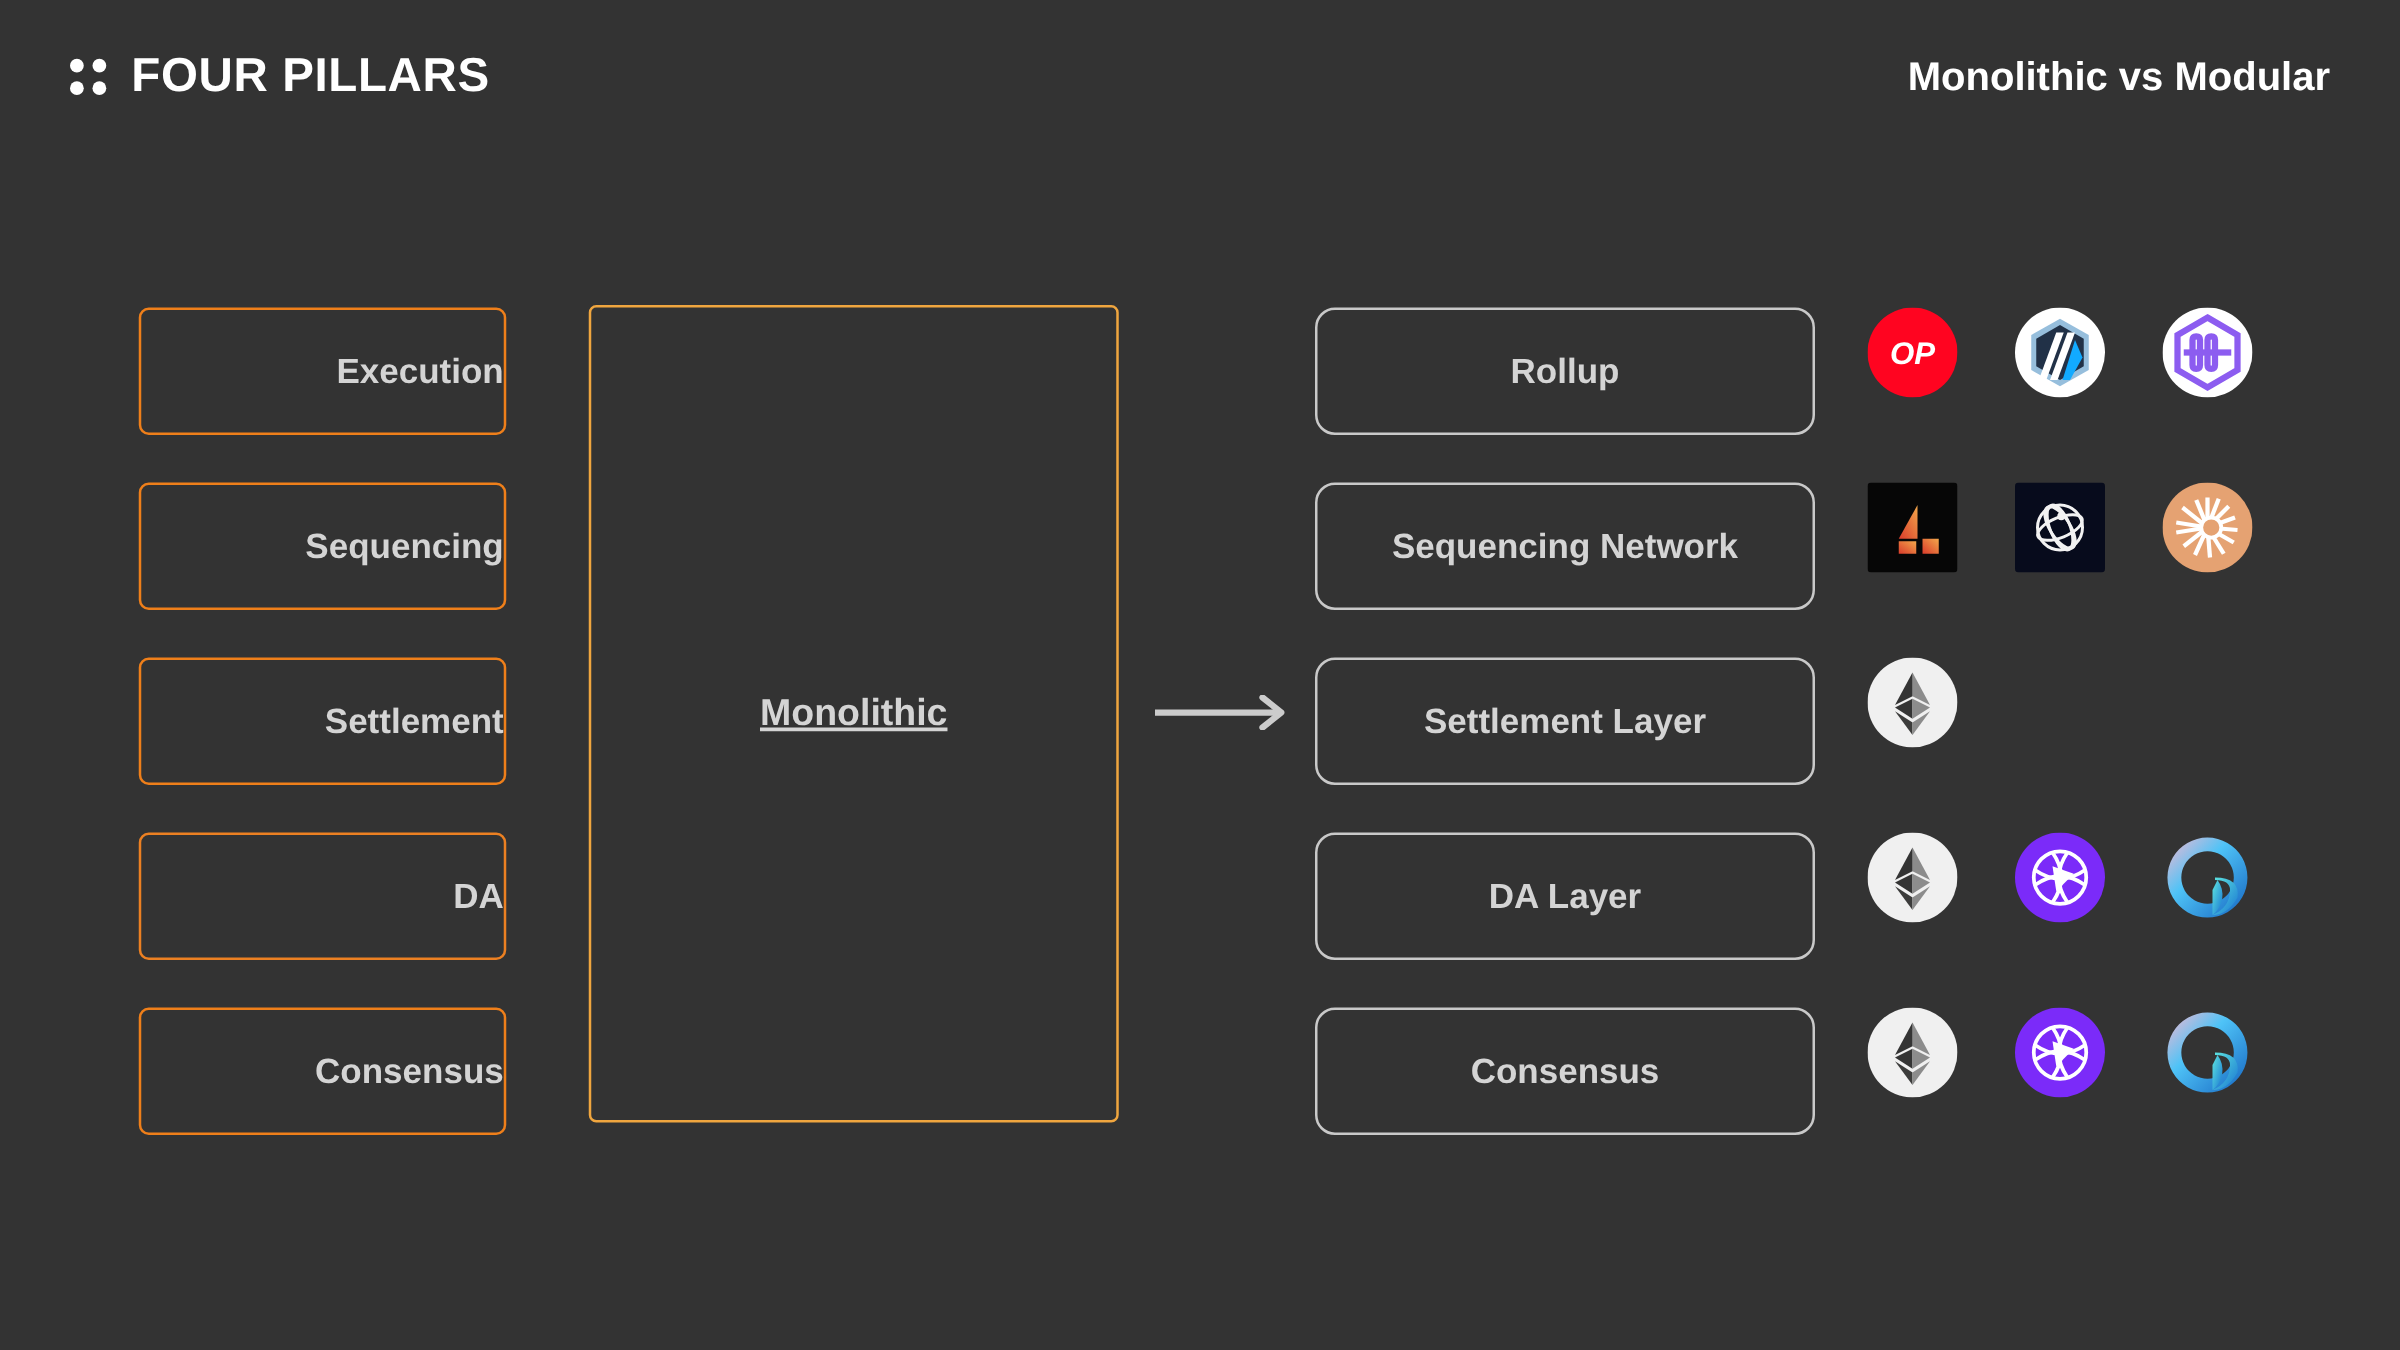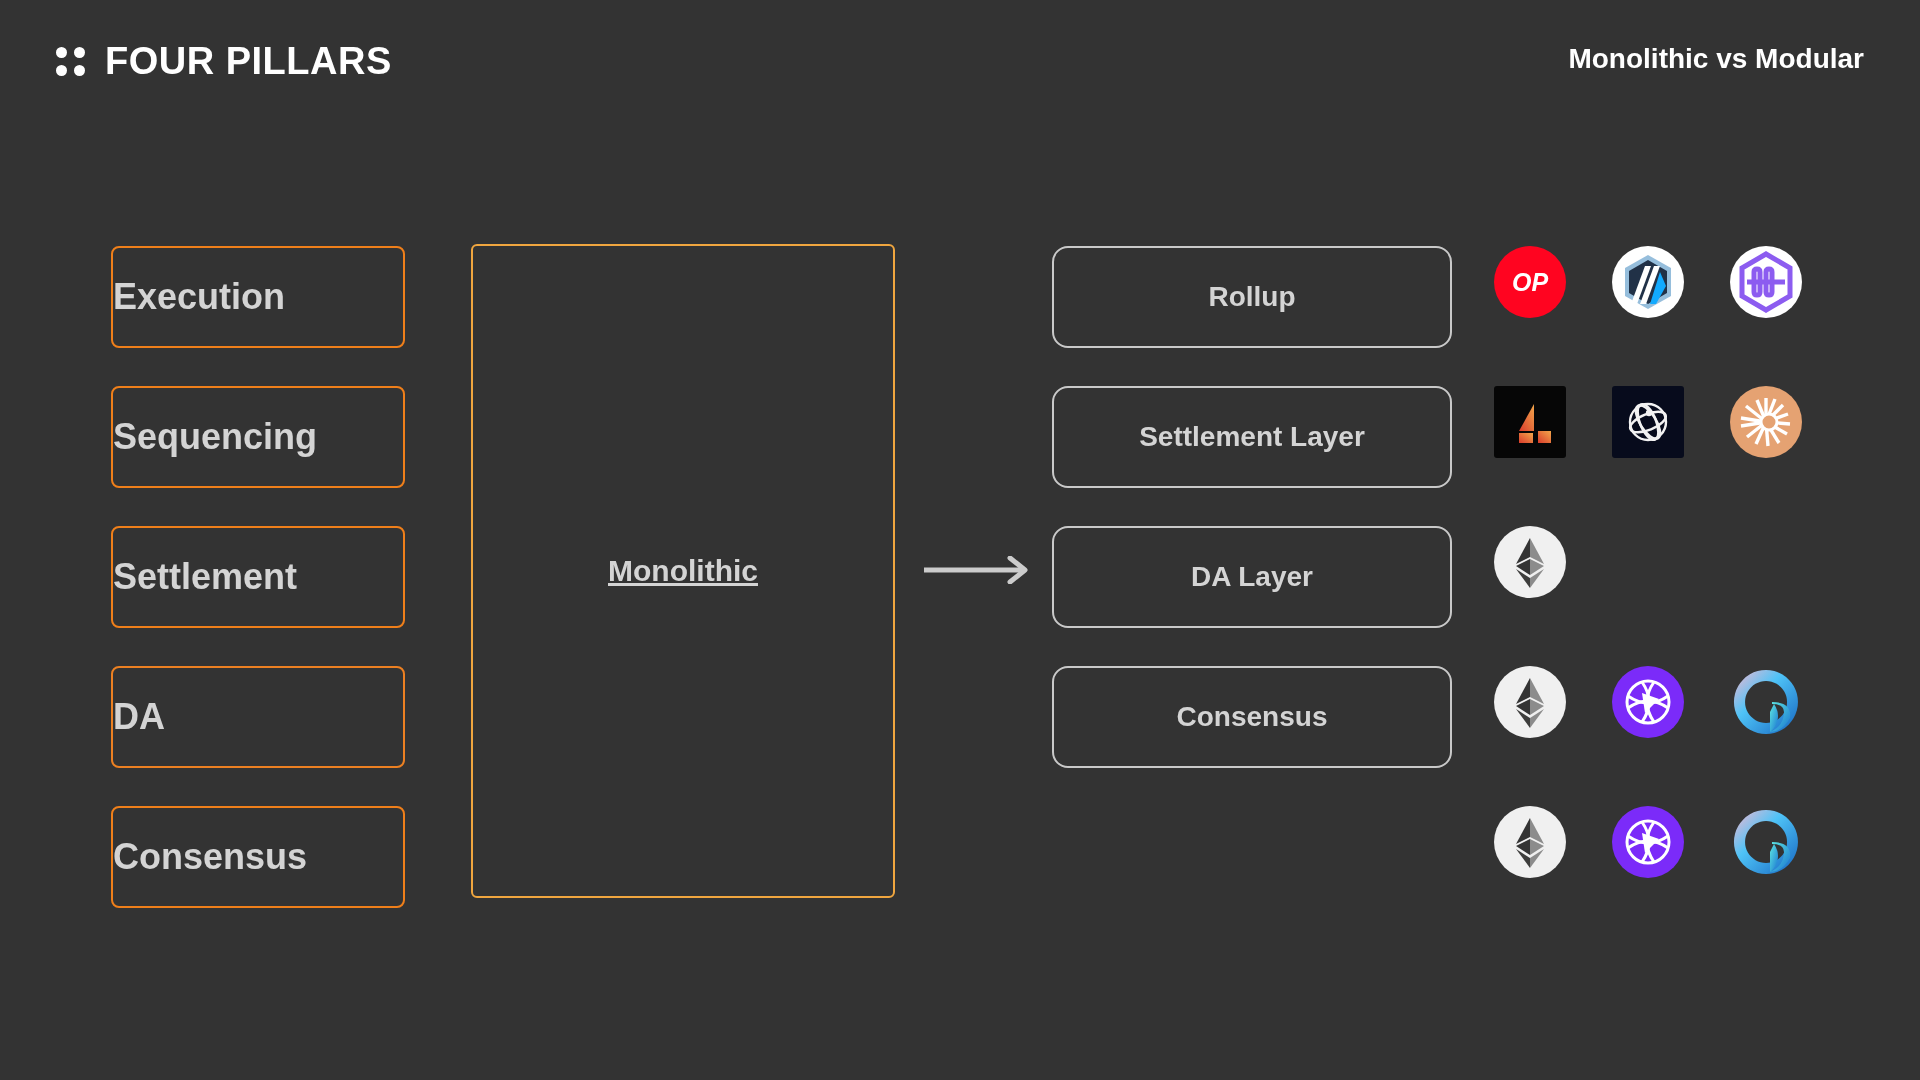--- a/index.html
+++ b/index.html
@@ -17,30 +17,30 @@
     position:absolute; left:56px; top:42px;
     display:flex; align-items:center; gap:20px;
   }
   .brand-mark { display:grid; grid-template-columns:11px 11px; grid-template-rows:11px 11px; gap:7px; }
   .brand-mark i { display:block; width:11px; height:11px; border-radius:50%; background:#ffffff; }
   .brand-name {
     color:#ffffff; font-size:38px; font-weight:bold; letter-spacing:0.5px; line-height:1;
   }
   .deck-title {
     position:absolute; right:56px; top:44px;
-    color:#ffffff; font-size:28px; font-weight:bold; line-height:1.1; white-space:nowrap;
+    color:#ffffff; font-size:32px; font-weight:bold; line-height:1.1; white-space:nowrap;
   }
 
   
   .pillars { position:absolute; left:111px; top:246px; width:294px; }
   .pillar {
     height:102px; margin-bottom:38px;
     border:2px solid #ef7f1a; border-radius:8px;
-    display:flex; align-items:center; justify-content:flex-start;
-    color:#d4d4d4; font-size:36px; font-weight:bold; background:#333333;
+    display:flex; align-items:center; justify-content:flex-end;
+    color:#d4d4d4; font-size:28px; font-weight:bold; background:#333333;
   }
   .pillar:last-child { margin-bottom:0; }
   .pillar.soft { border-color:#ec8022; }
 
   .monolith {
     position:absolute; left:471px; top:244px;
     width:424px; height:654px;
     border:2px solid #f0a63f; border-radius:6px;
     display:flex; align-items:center; justify-content:center;
     color:#d4d4d4; font-size:30px; font-weight:bold; background:#333333;text-decoration:underline;
@@ -109,20 +109,23 @@
   <div class="arrow">
     <svg viewBox="0 0 112 28" xmlns="http://www.w3.org/2000/svg">
       <line x1="2" y1="14" x2="102" y2="14" stroke="#cccccc" stroke-width="5"></line>
       <polyline points="88,2 103,14 88,26" fill="none" stroke="#cccccc" stroke-width="5" stroke-linecap="round" stroke-linejoin="round"></polyline>
     </svg>
   </div>
 
   <div class="layers">
     <div class="layer">
       <span>Rollup</span>
+    </div>
+    <div class="layer">
+      <span>Sequencing Network</span>
     </div>
     <div class="layer">
       <span>Settlement Layer</span>
     </div>
     <div class="layer">
       <span>DA Layer</span>
     </div>
     <div class="layer">
       <span>Consensus</span>
     </div>

